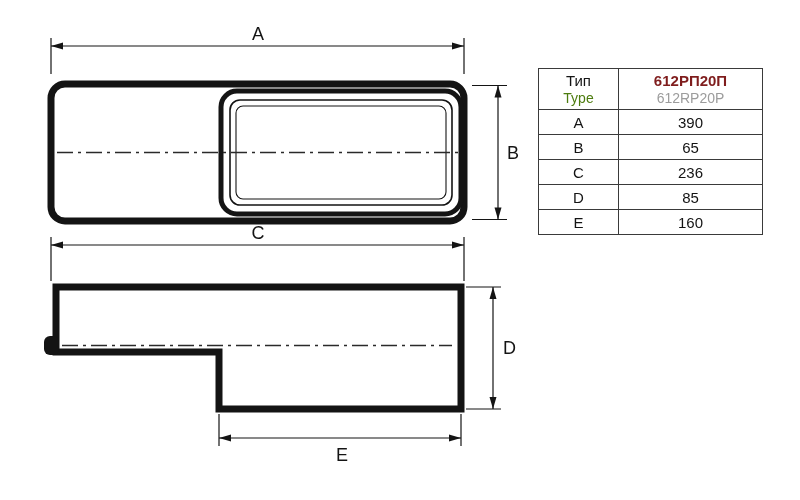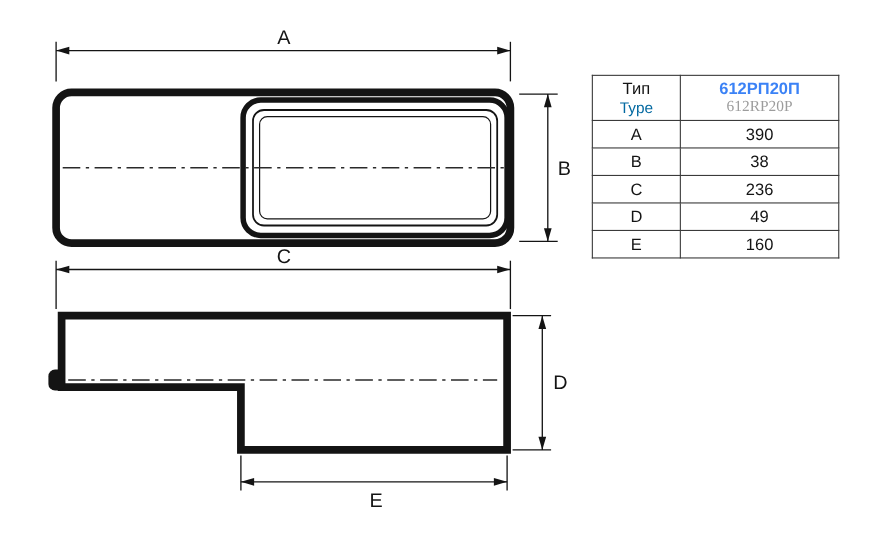--- a/index.html
+++ b/index.html
@@ -34,23 +34,23 @@
     padding: 1px 2px;
     font-size: 15px;
     color: #141414;
     background: #ffffff;
   }
   .spec-table col.c1 { width: 80px; }
   .spec-table col.c2 { width: 144px; }
   .spec-table tr.hdr td { height: 38px; }
   .spec-table tr.row td { height: 22px; }
   .hdr-main { display: block; font-size: 15px; color: #141414; line-height: 1.2; }
-  .hdr-sub  { display: block; font-size: 14px; color: #0369a1; line-height: 1.2; }
-  .model-main { display: block; font-size: 15px; font-weight: 600; color: #3b82f6; line-height: 1.2; }
-  .model-sub  { display: block; font-size: 14px; color: #9c9c9c; line-height: 1.2; font-family: Liberation Serif, serif; }
+  .hdr-sub  { display: block; font-size: 14px; color: #4d7c0f; line-height: 1.2; }
+  .model-main { display: block; font-size: 15px; font-weight: 600; color: #7f1d1d; line-height: 1.2; }
+  .model-sub  { display: block; font-size: 14px; color: #9c9c9c; line-height: 1.2; }
 </style>
 </head>
 <body>
 
 <div class="canvas">
 
   <svg width="800" height="500" viewBox="0 0 800 500">
 
     <g>
       <rect x="51" y="84" width="413" height="137" rx="14" ry="14" fill="#ffffff" stroke="#141414" stroke-width="7"></rect>
@@ -128,29 +128,29 @@
         <span class="model-main">612РП20П</span>
         <span class="model-sub">612RP20P</span>
       </td>
     </tr>
     <tr class="row">
       <td>A</td>
       <td>390</td>
     </tr>
     <tr class="row">
       <td>B</td>
-      <td>38</td>
+      <td>65</td>
     </tr>
     <tr class="row">
       <td>C</td>
       <td>236</td>
     </tr>
     <tr class="row">
       <td>D</td>
-      <td>49</td>
+      <td>85</td>
     </tr>
     <tr class="row">
       <td>E</td>
       <td>160</td>
     </tr>
   </tbody>
     </table>
 
 </div>
 

